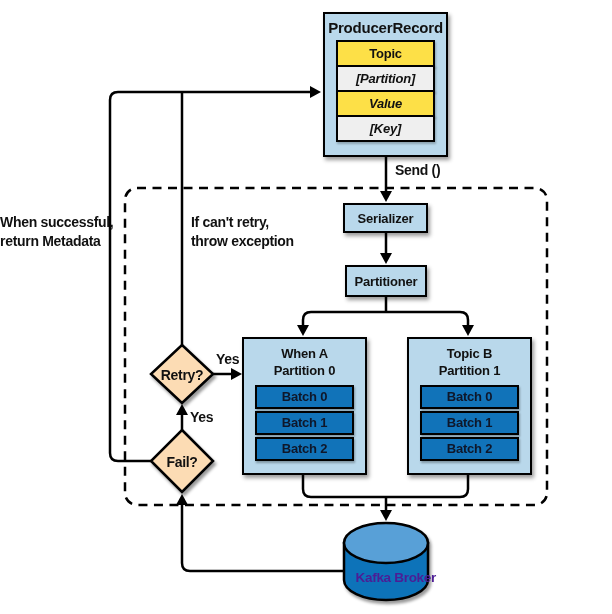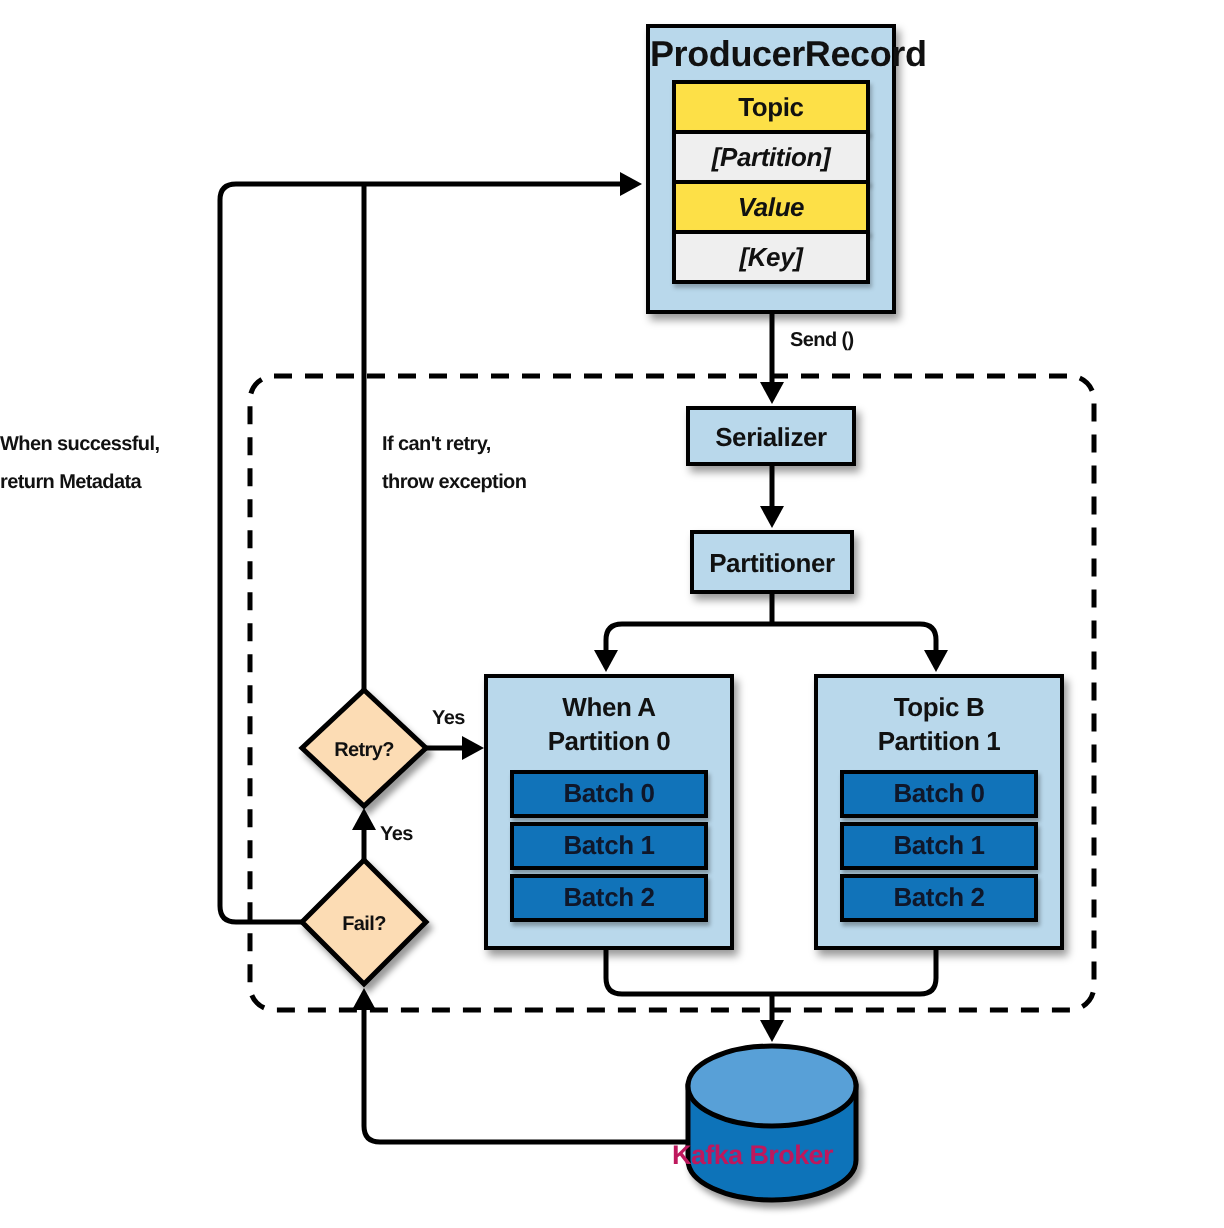--- a/index.html
+++ b/index.html
@@ -22,21 +22,21 @@
     font-weight: bold;
     font-size: 13px;
     letter-spacing: -0.2px;
   }
   .centered-label {
     display: flex;
     align-items: center;
     justify-content: center;
   }
   
-  .pr-title { height: 26px; line-height: 27px; text-align: center; font-size: 18px; }
+  .pr-title { height: 26px; line-height: 27px; text-align: center; font-size: 15px; }
   .pr-rows { margin: 0 11px; }
   .pr-row {
     height: 27px;
     border: 2px solid #000;
     box-sizing: border-box;
     display: flex; align-items: center; justify-content: center;
     box-shadow: 1px 2px 2px rgba(0,0,0,0.25);
   }
   .pr-row + .pr-row { margin-top: -2px; font-style: italic; }
   .row-green { background: #fde047; }
@@ -51,27 +51,27 @@
     box-sizing: border-box;
     color: #0f172a;
     text-align: center;
     line-height: 20px;
     box-shadow: 1px 2px 2px rgba(0,0,0,0.3);
   }
   
   .txt {
     position: absolute;
     font-weight: bold;
-    font-size: 10px;
+    font-size: 14px;
     letter-spacing: -0.3px;
     line-height: 19px;
     white-space: nowrap;
   }
   .diamond-label { width: 62px; text-align: center; }
-  .broker-label { width: 100px; text-align: left; color: #be185d; font-size: 13.5px; }
+  .broker-label { width: 100px; text-align: right; color: #4c1d95; font-size: 13.5px; }
 </style>
 </head>
 <body>
 
 <div id="canvas">
 
   <svg id="connector-layer" width="612" height="614" viewBox="0 0 612 614">
     <defs>
       <filter id="ds" x="-30%" y="-30%" width="170%" height="170%">
         <feDropShadow dx="2" dy="3" stdDeviation="1.5" flood-opacity="0.4"></feDropShadow>

